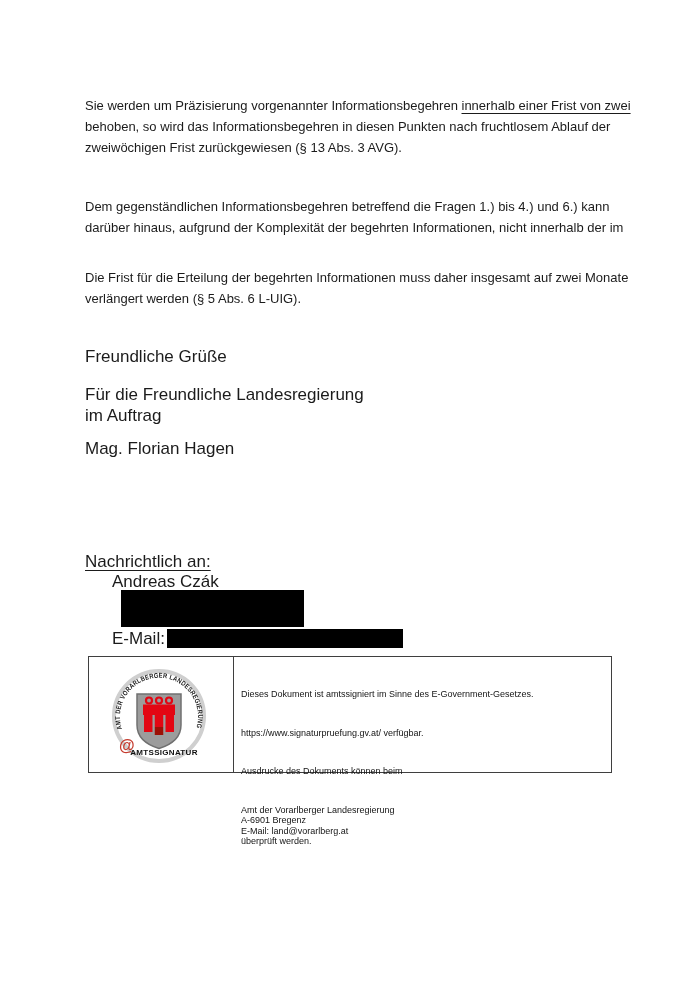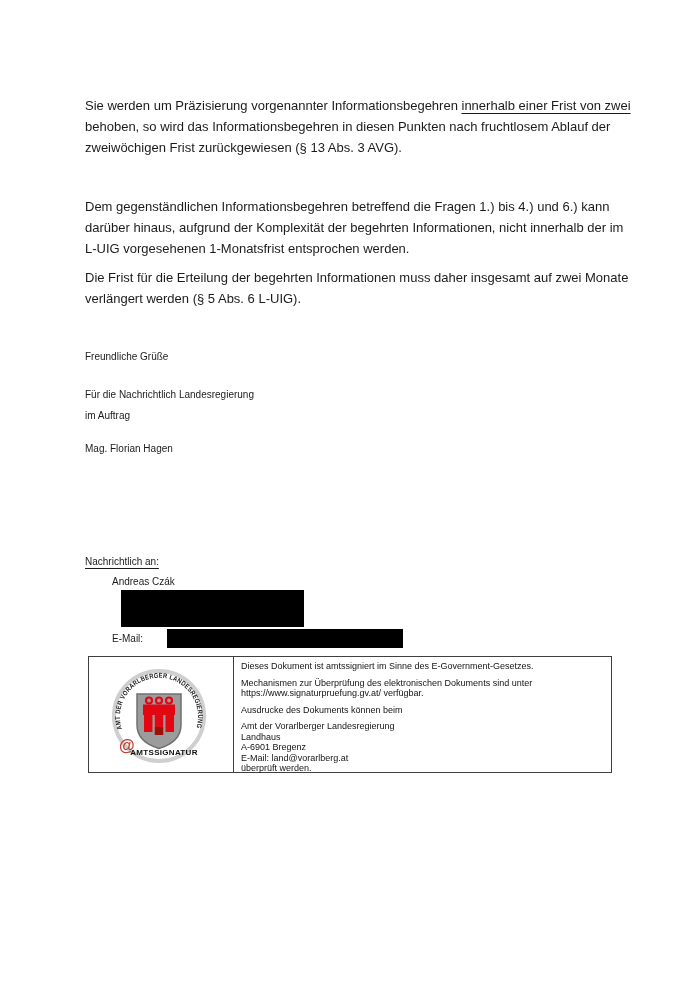--- a/index.html
+++ b/index.html
@@ -7,57 +7,56 @@
     position:relative;
     width:700px;height:874px;
     background:#ffffff;
     font-family:"Liberation Sans",sans-serif;
     color:#1b1b1b;
     overflow:hidden;
   }
   .para{position:absolute;left:85px;}
   .tl{height:21px;line-height:21px;font-size:13px;white-space:nowrap;}
   .u{text-decoration:underline;text-underline-offset:2.5px;text-decoration-thickness:1px;}
-  .line{position:absolute;left:85px;height:21px;line-height:21px;font-size:10px;white-space:nowrap;}
+  .line{position:absolute;left:85px;height:21px;line-height:21px;font-size:17px;white-space:nowrap;}
   .indent{left:112px;}
   .redact{position:absolute;background:#000000;}
   .sigbox{
     position:absolute;left:88px;top:656px;width:524px;height:117px;
     border:1px solid #3f3f3f;box-sizing:border-box;display:flex;background:#ffffff;
   }
   .seal-cell{width:145px;flex:none;position:relative;border-right:1px solid #3f3f3f;box-sizing:border-box;}
   .seal-svg{position:absolute;left:22px;top:11px;}
   .notice-cell{flex:1;padding:4px 8px 0 7px;font-size:9px;line-height:10.5px;color:#141414;}
-  .bp{margin-bottom:6px;}
+  .bp{margin-bottom:6px;margin-top:28px;}
   .bp:last-child{margin-bottom:0;}
   .nl{line-height:10.5px;font-size:9px;white-space:nowrap;}
   .footer{position:absolute;top:939px;left:607px;font-size:11px;line-height:14px;color:#1b1b1b;}
 </style>
 </head>
 <body>
 
 <div class="page">
 
   <div class="para" style="top:95px">
       <div class="tl"><span>Sie werden um Präzisierung vorgenannter Informationsbegehren </span><span class="u">innerhalb einer Frist von zwei</span></div>
       <div class="tl"><span>behoben, so wird das Informationsbegehren in diesen Punkten nach fruchtlosem Ablauf der</span></div>
       <div class="tl"><span>zweiwöchigen Frist zurückgewiesen (§ 13 Abs. 3 AVG).</span></div>
     </div>
   <div class="para" style="top:196px">
       <div class="tl"><span>Dem gegenständlichen Informationsbegehren betreffend die Fragen 1.) bis 4.) und 6.) kann</span></div>
       <div class="tl"><span>darüber hinaus, aufgrund der Komplexität der begehrten Informationen, nicht innerhalb der im</span></div>
-      <div class="tl"><span>L-UIG vorgesehenen 1-Monatsfrist entsprochen werden.</span></div>
     </div>
   <div class="para" style="top:267px">
       <div class="tl"><span>Die Frist für die Erteilung der begehrten Informationen muss daher insgesamt auf zwei Monate</span></div>
       <div class="tl"><span>verlängert werden (§ 5 Abs. 6 L-UIG).</span></div>
     </div>
 
   <div class="line" style="top:346px">Freundliche Grüße</div>
-  <div class="line" style="top:384px">Für die Nachrichtlich Landesregierung</div>
+  <div class="line" style="top:384px">Für die Freundliche Landesregierung</div>
   <div class="line" style="top:405px">im Auftrag</div>
   <div class="line" style="top:438px">Mag. Florian Hagen</div>
 
   <div class="line u" style="top:551px">Nachrichtlich an:</div>
   <div class="line indent" style="top:571px">Andreas Czák</div>
 
   <div class="redact" style="left:121px;top:590px;width:183px;height:37px"></div>
 
   <div class="line indent" style="top:629px;height:19px;line-height:19px">E-Mail:</div>
   <div class="redact" style="left:167px;top:629px;width:236px;height:19px"></div>
@@ -85,29 +84,27 @@
         </g>
         <text x="8" y="83" font-size="16" font-weight="bold" fill="#c53b2e">@</text>
         <text x="53" y="87" text-anchor="middle" font-size="8" font-weight="bold" letter-spacing="0.3" fill="#111111">AMTSSIGNATUR</text>
       </svg>
     </div>
     <div class="notice-cell">
         <div class="bp">
           <div class="nl">Dieses Dokument ist amtssigniert im Sinne des E-Government-Gesetzes.</div>
         </div>
         <div class="bp">
-          <div class="nl">Mechanismen zur Überprüfung des elektronischen Dokuments sind unter</div>
           <div class="nl">https://www.signaturpruefung.gv.at/ verfügbar.</div>
         </div>
         <div class="bp">
           <div class="nl">Ausdrucke des Dokuments können beim</div>
         </div>
         <div class="bp">
           <div class="nl">Amt der Vorarlberger Landesregierung</div>
-          <div class="nl">Landhaus</div>
           <div class="nl">A-6901 Bregenz</div>
           <div class="nl">E-Mail: land@vorarlberg.at</div>
           <div class="nl">überprüft werden.</div>
         </div>
       </div>
   </div>
 
   <div class="footer">Seite 2</div>
 
 </div>

